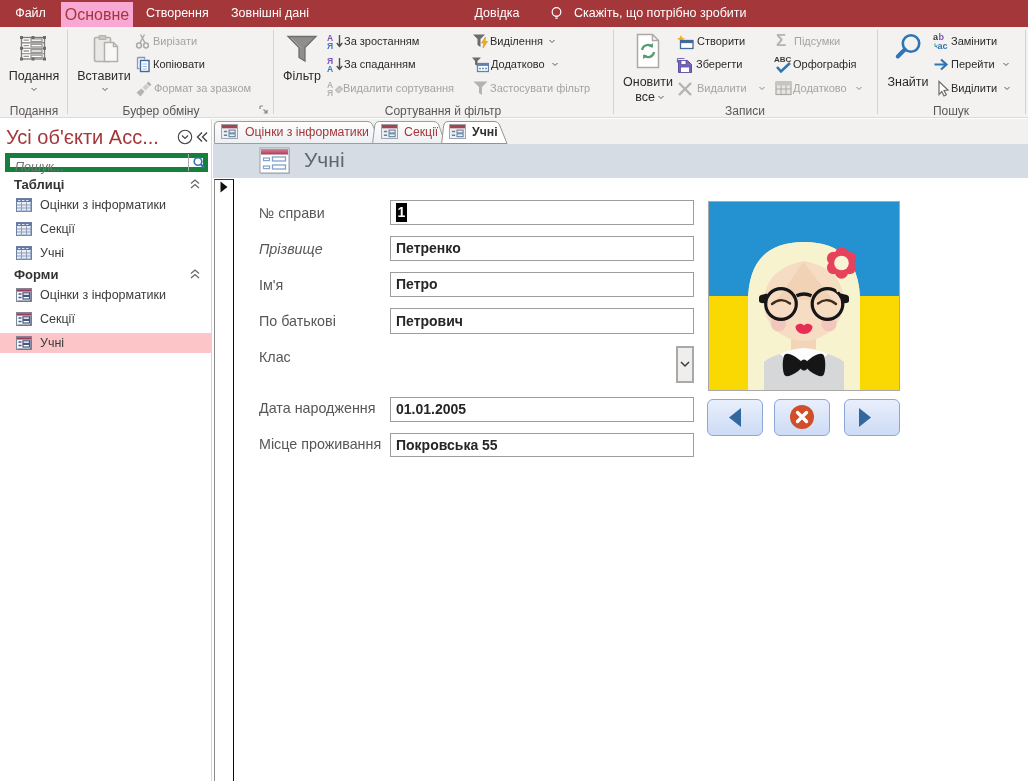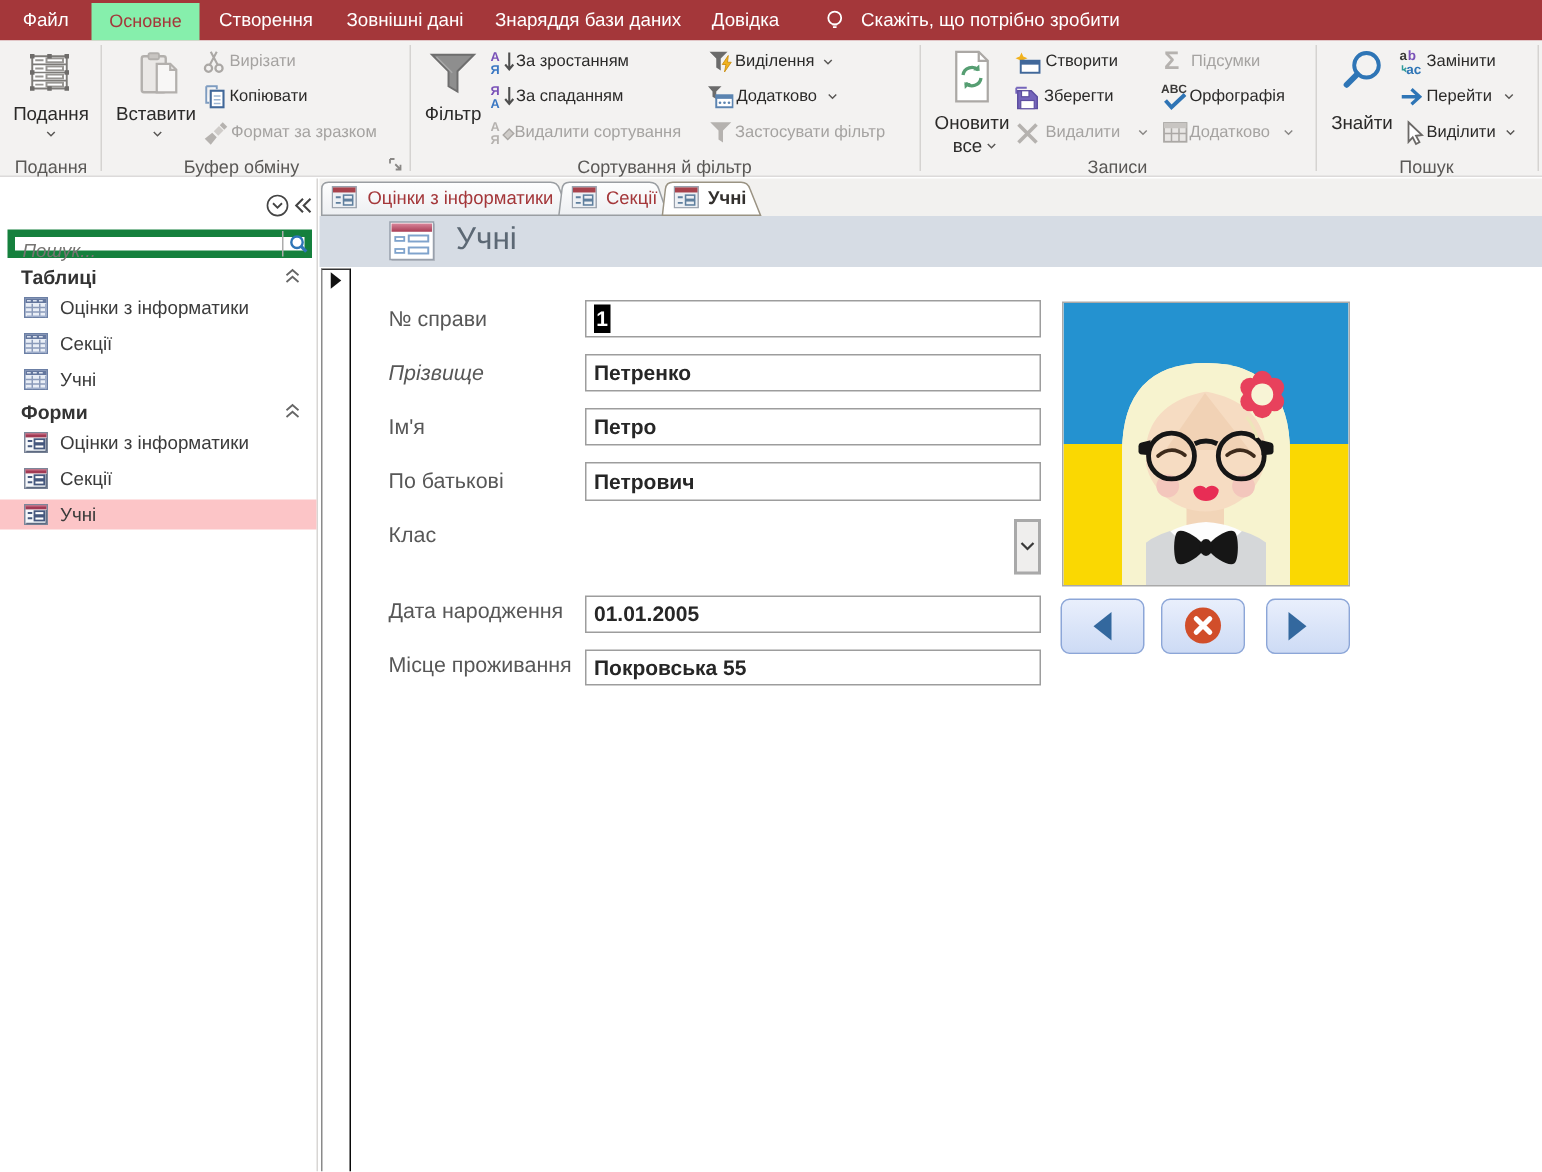--- a/index.html
+++ b/index.html
@@ -2,21 +2,21 @@
 <html><head>
 <meta charset="utf-8">
 <style>
 * { margin:0; padding:0; box-sizing:border-box; }
 html,body { width:1028px; height:781px; background:#fff; font-family:"Liberation Sans", sans-serif; overflow:hidden; }
 #app { position:relative; width:1028px; height:781px; background:#fff; }
 .abs { position:absolute; }
 
 #topbar { position:absolute; left:0; top:0; width:1028px; height:27px; background:#A4373A; }
 #topbar .t { position:absolute; top:0; height:27px; line-height:27px; color:#fff; font-size:12.5px; text-align:center; white-space:nowrap; }
-#tab-active { position:absolute; left:61px; top:2px; width:72px; height:25px; background:#86efac; color:#A4373A; font-size:12px; text-align:center; line-height:25px; }
+#tab-active { position:absolute; left:61px; top:2px; width:72px; height:25px; background:#f9a8d4; color:#A4373A; font-size:16px; text-align:center; line-height:25px; }
 
 #ribbon { position:absolute; left:0; top:27px; width:1028px; height:91px; background:#F3F2F1; border-bottom:1px solid #DCDADA; }
 #ribbon .sep { position:absolute; top:3px; height:84px; width:1px; background:#D5D3D1; }
 .glabel { position:absolute; top:77px; height:14px; font-size:12px; color:#5A5856; text-align:center; white-space:nowrap; }
 .rtxt { position:absolute; font-size:11px; line-height:16px; color:#2B2A29; white-space:nowrap; }
 .rtxt.dis { color:#A5A3A1; }
 .bigtxt { position:absolute; font-size:12.5px; color:#2B2A29; text-align:center; white-space:nowrap; }
 .chev { position:absolute; width:8px; height:8px; }
 
 #sidebar { position:absolute; left:0; top:119px; width:212px; height:662px; background:#fff; border-right:1px solid #D8D6D4; }
@@ -40,21 +40,20 @@
 <style>
 </style>
 </head>
 <body>
 <div id="app">
 
   <div id="topbar">
     <div class="t" style="left:0;width:61px;">Файл</div>
     <div class="t" style="left:146px;width:60px;">Створення</div>
     <div class="t" style="left:228px;width:84px;">Зовнішні дані</div>
-    <div class="t" style="left:330px;width:124px;">Знаряддя бази даних</div>
     <div class="t" style="left:473px;width:48px;">Довідка</div>
     <div class="t" style="left:574px;text-align:left;">Скажіть, що потрібно зробити</div>
     <svg class="abs" style="left:548px;top:5px;" width="17" height="17" viewBox="0 0 17 17">
       <circle cx="8.5" cy="7" r="4.3" fill="none" stroke="#fff" stroke-width="1.2"></circle>
       <path d="M6.9 11.4h3.2M7.3 13.1h2.4" stroke="#fff" stroke-width="1.1" fill="none"></path>
     </svg>
   </div>
   <div id="tab-active">Основне</div>
 
   <div id="ribbon">
@@ -267,20 +266,21 @@
     <svg class="abs" style="left:936px;top:53px;" width="14" height="17" viewBox="0 0 14 17">
       <path d="M3 1.5l9 8.5-4 .5 2.3 4.3-2.3 1.2-2.2-4.4-2.8 3z" fill="#fff" stroke="#6B6967" stroke-width="1.2"></path>
     </svg>
     <div class="rtxt" style="left:951px;top:53px;">Виділити</div>
     <svg class="chev" style="left:1003px;top:57px;" viewBox="0 0 8 8">
         <path d="M1.5 3l2.5 2.5L6.5 3" stroke="#5A5856" fill="none"></path>
       </svg>
   </div>
 
   <div id="sidebar"></div>
+  <div id="sbtitle">Усі об'єкти Acc...</div>
   <svg class="abs" style="left:177px;top:129px;" width="16" height="16" viewBox="0 0 16 16">
     <circle cx="8" cy="8" r="6.7" fill="none" stroke="#444" stroke-width="1.1"></circle>
     <path d="M5 6.5l3 3 3-3" fill="none" stroke="#444" stroke-width="1.2"></path>
   </svg>
   <svg class="abs" style="left:195px;top:130px;" width="14" height="14" viewBox="0 0 14 14">
     <path d="M7 2.5L2.5 7 7 11.5M12 2.5L7.5 7l4.5 4.5" fill="none" stroke="#444" stroke-width="1.4"></path>
   </svg>
   <div id="sbsearch">
       <span class="ph">Пошук...</span>
     </div>

